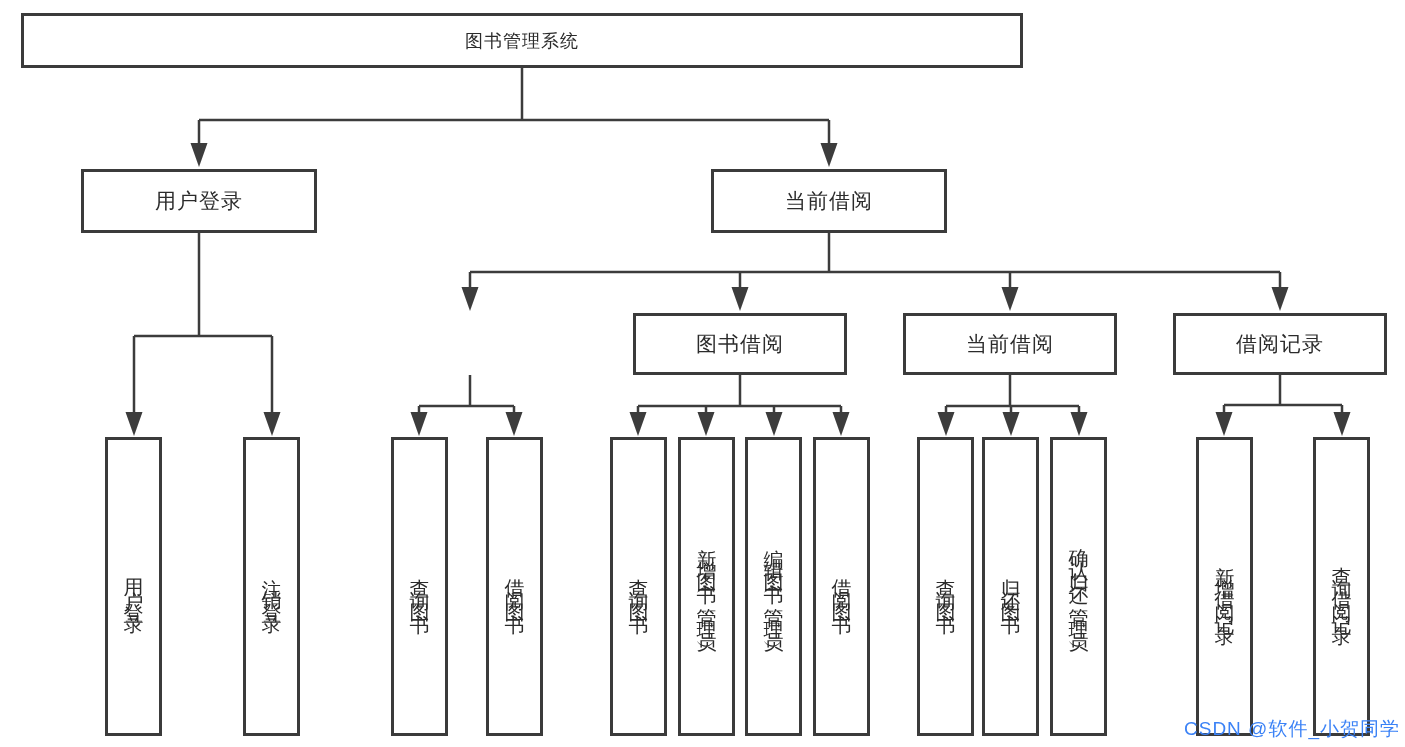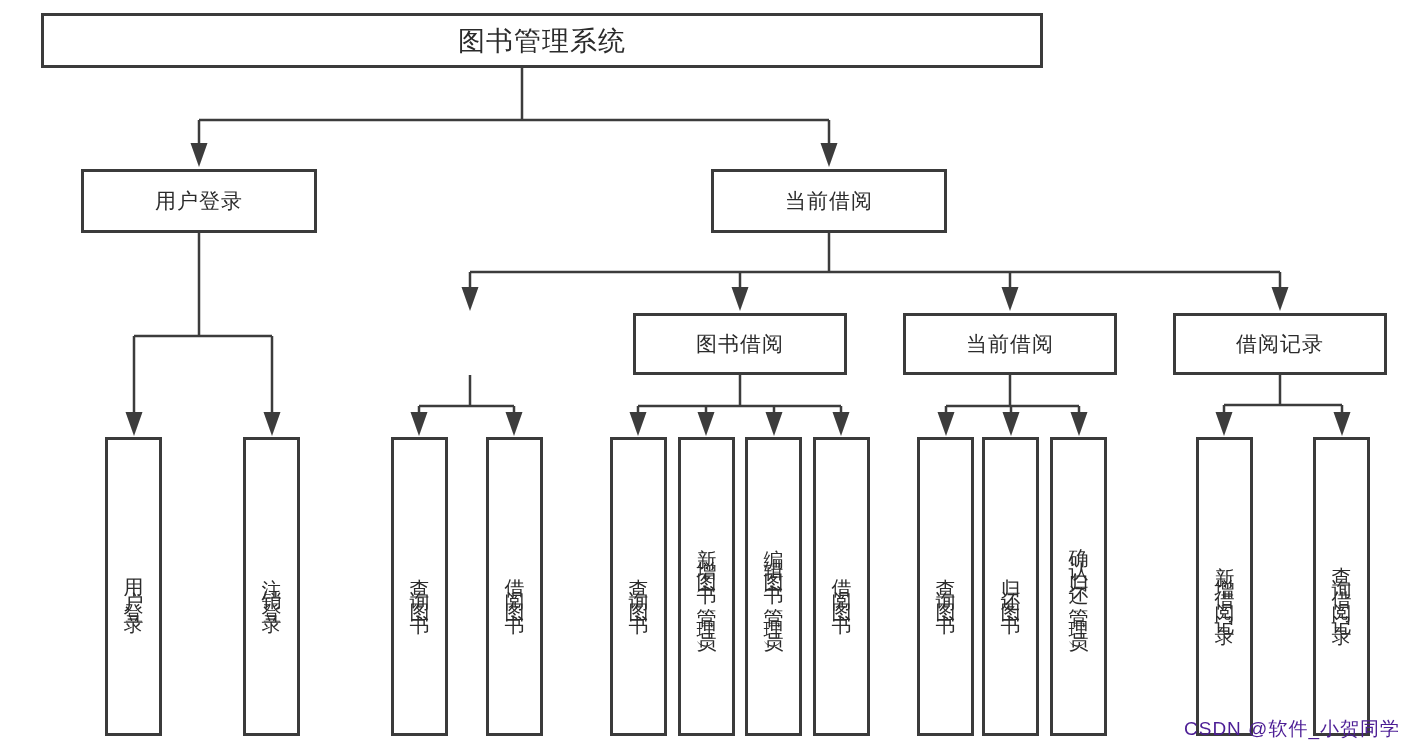--- a/index.html
+++ b/index.html
@@ -9,32 +9,32 @@
     font-family:"Liberation Sans", sans-serif;
     color:#2b2b2b;
   }
   .wires { position:absolute; left:0; top:0; width:1405px; height:747px; pointer-events:none; }
   .hbox {
     position:absolute; box-sizing:border-box;
     background:#ffffff; border:3px solid #3b3b3b;
     display:flex; align-items:center; justify-content:center;
     font-size:21px; letter-spacing:1px; white-space:nowrap;
   }
-  .root-box { font-size:27px;margin-left:20px; }
+  .root-box { font-size:18px; }
   .vbox {
     position:absolute; box-sizing:border-box;
     width:57px; height:299px; top:437px;
     background:#ffffff; border:3px solid #3b3b3b;
     writing-mode:vertical-rl; text-orientation:mixed;
     text-align:center; line-height:51px;
     font-size:20px; letter-spacing:12px;
   }
   .watermark {
     position:absolute; left:1184px; top:716px;
-    font-size:19px; color:#4c1d95; letter-spacing:1px;
+    font-size:19px; color:#3b82f6; letter-spacing:1px;
     white-space:nowrap;
   }
 </style>
 </head>
 <body>
 
 <div class="canvas">
 
   <svg class="wires" viewBox="0 0 1405 747" aria-hidden="true">
     <g stroke="#3c3c3c" stroke-width="2.5" fill="none">

